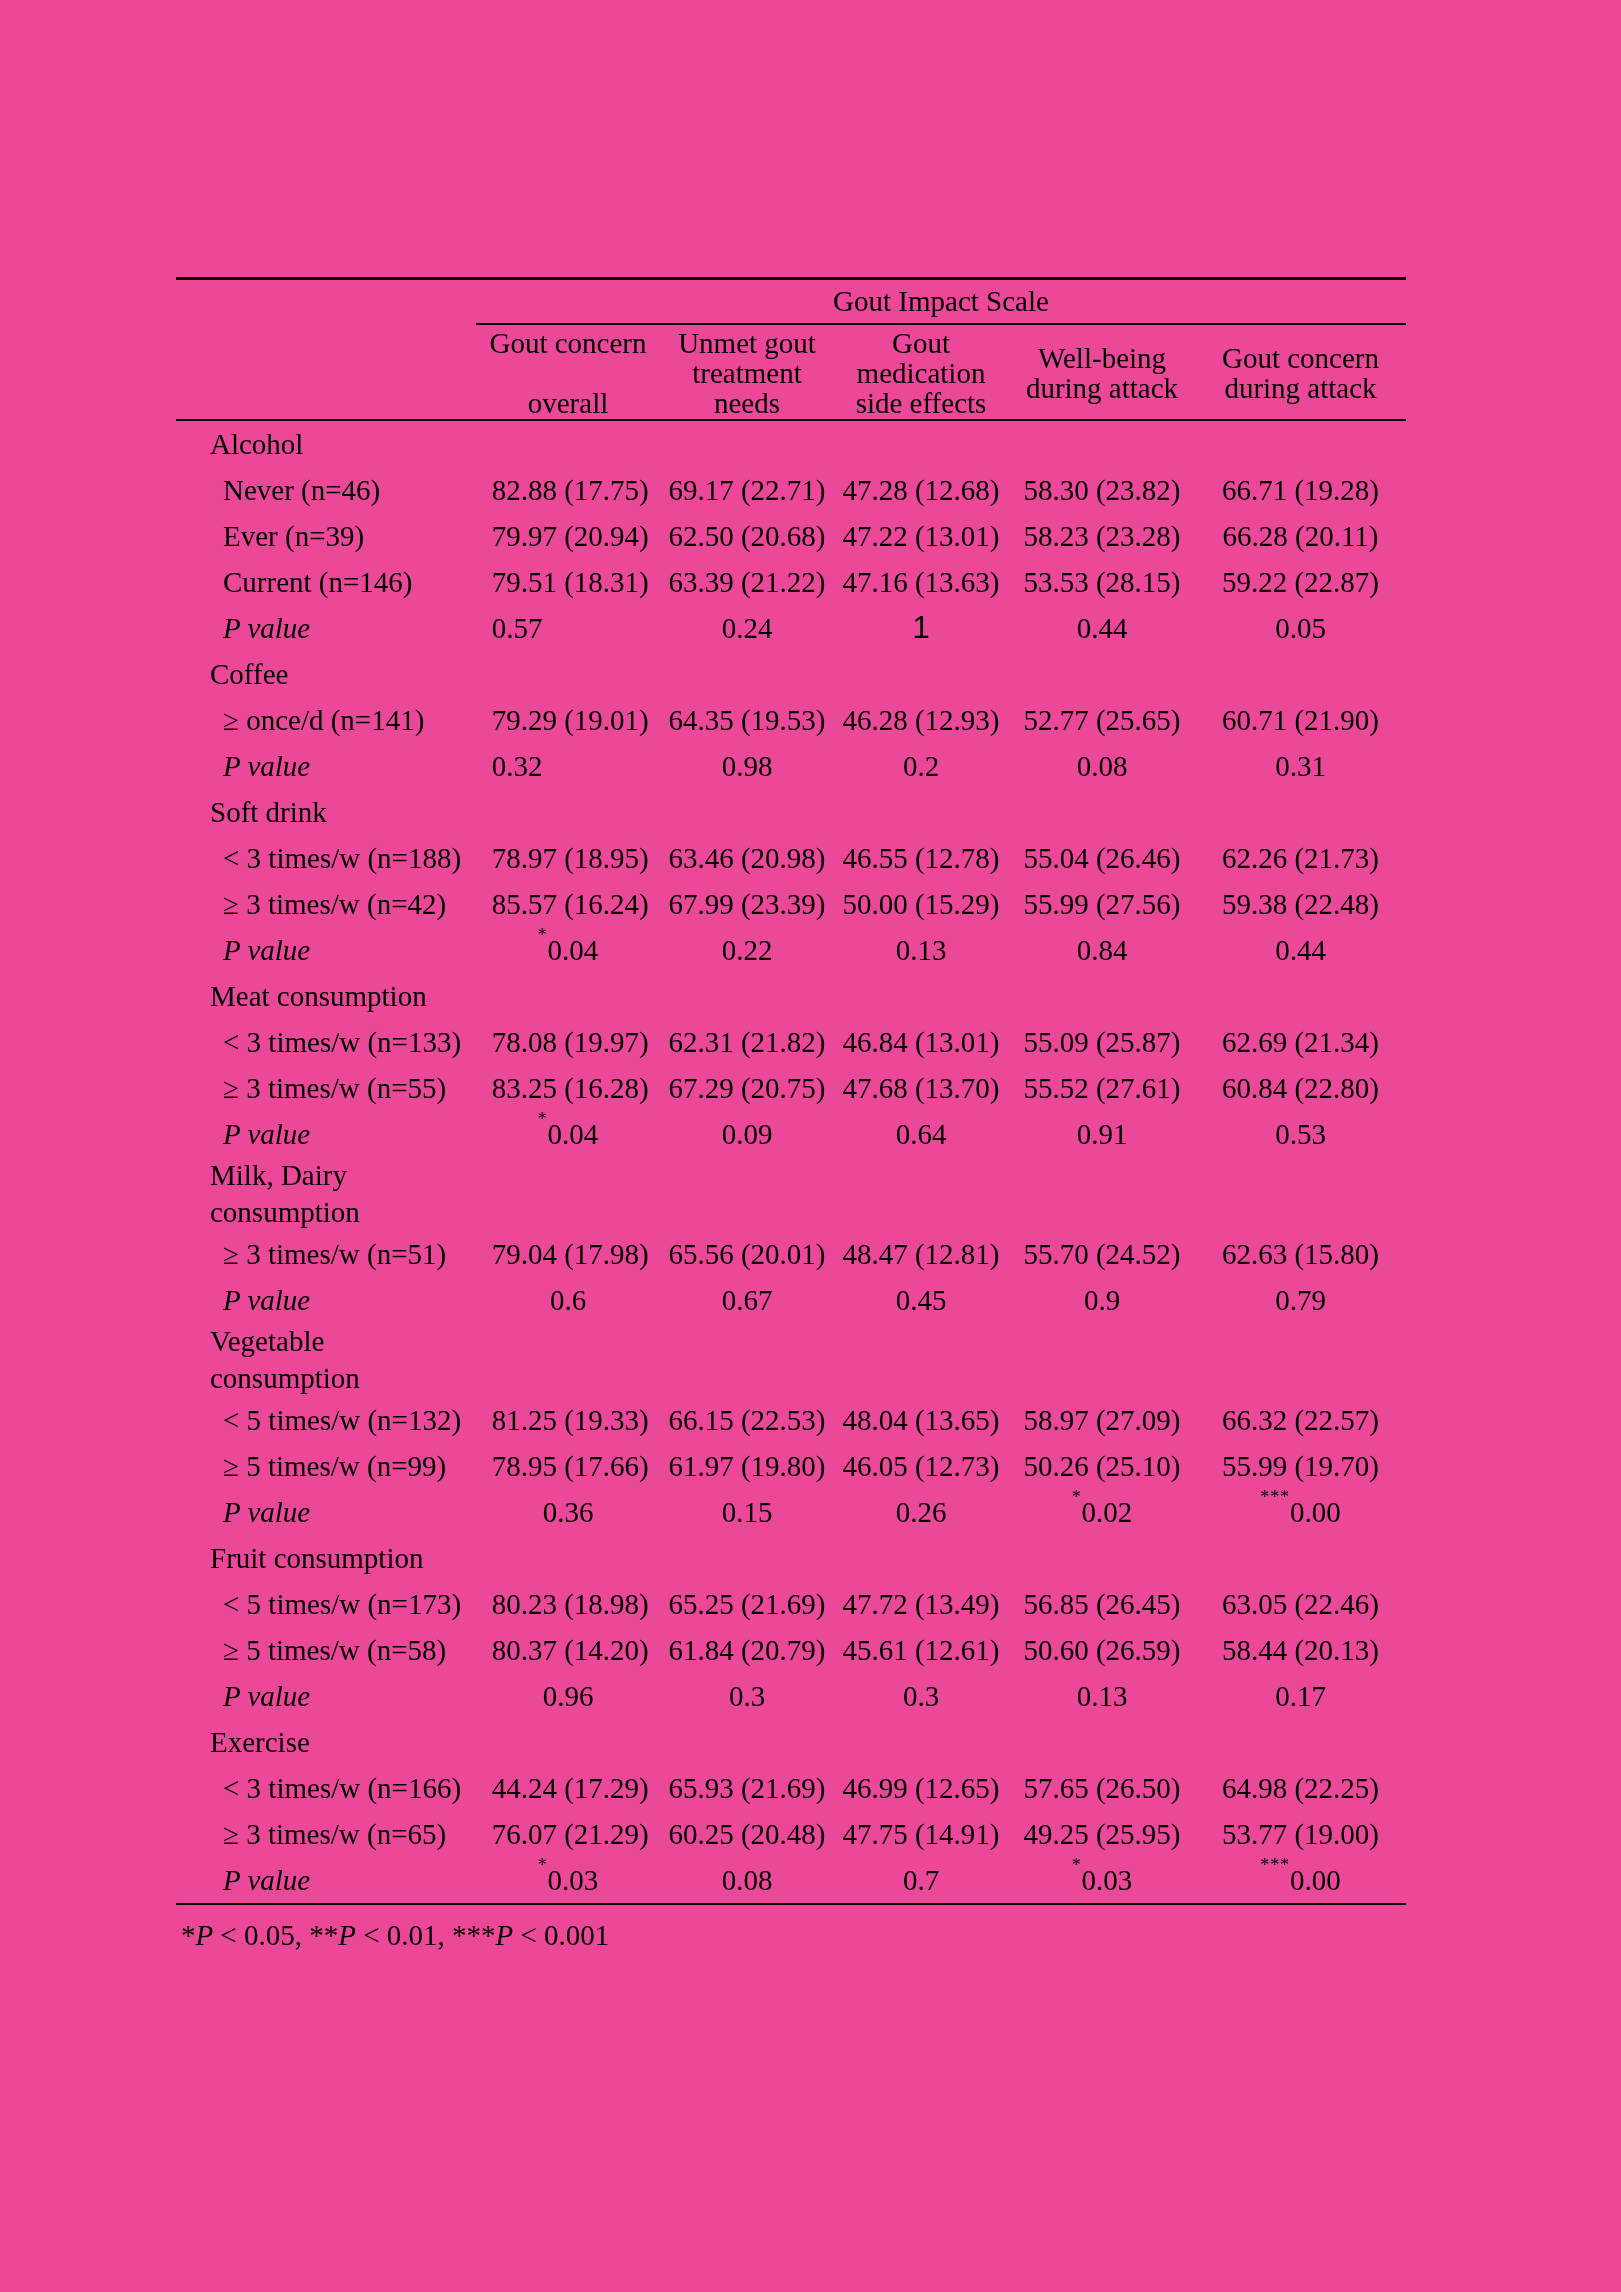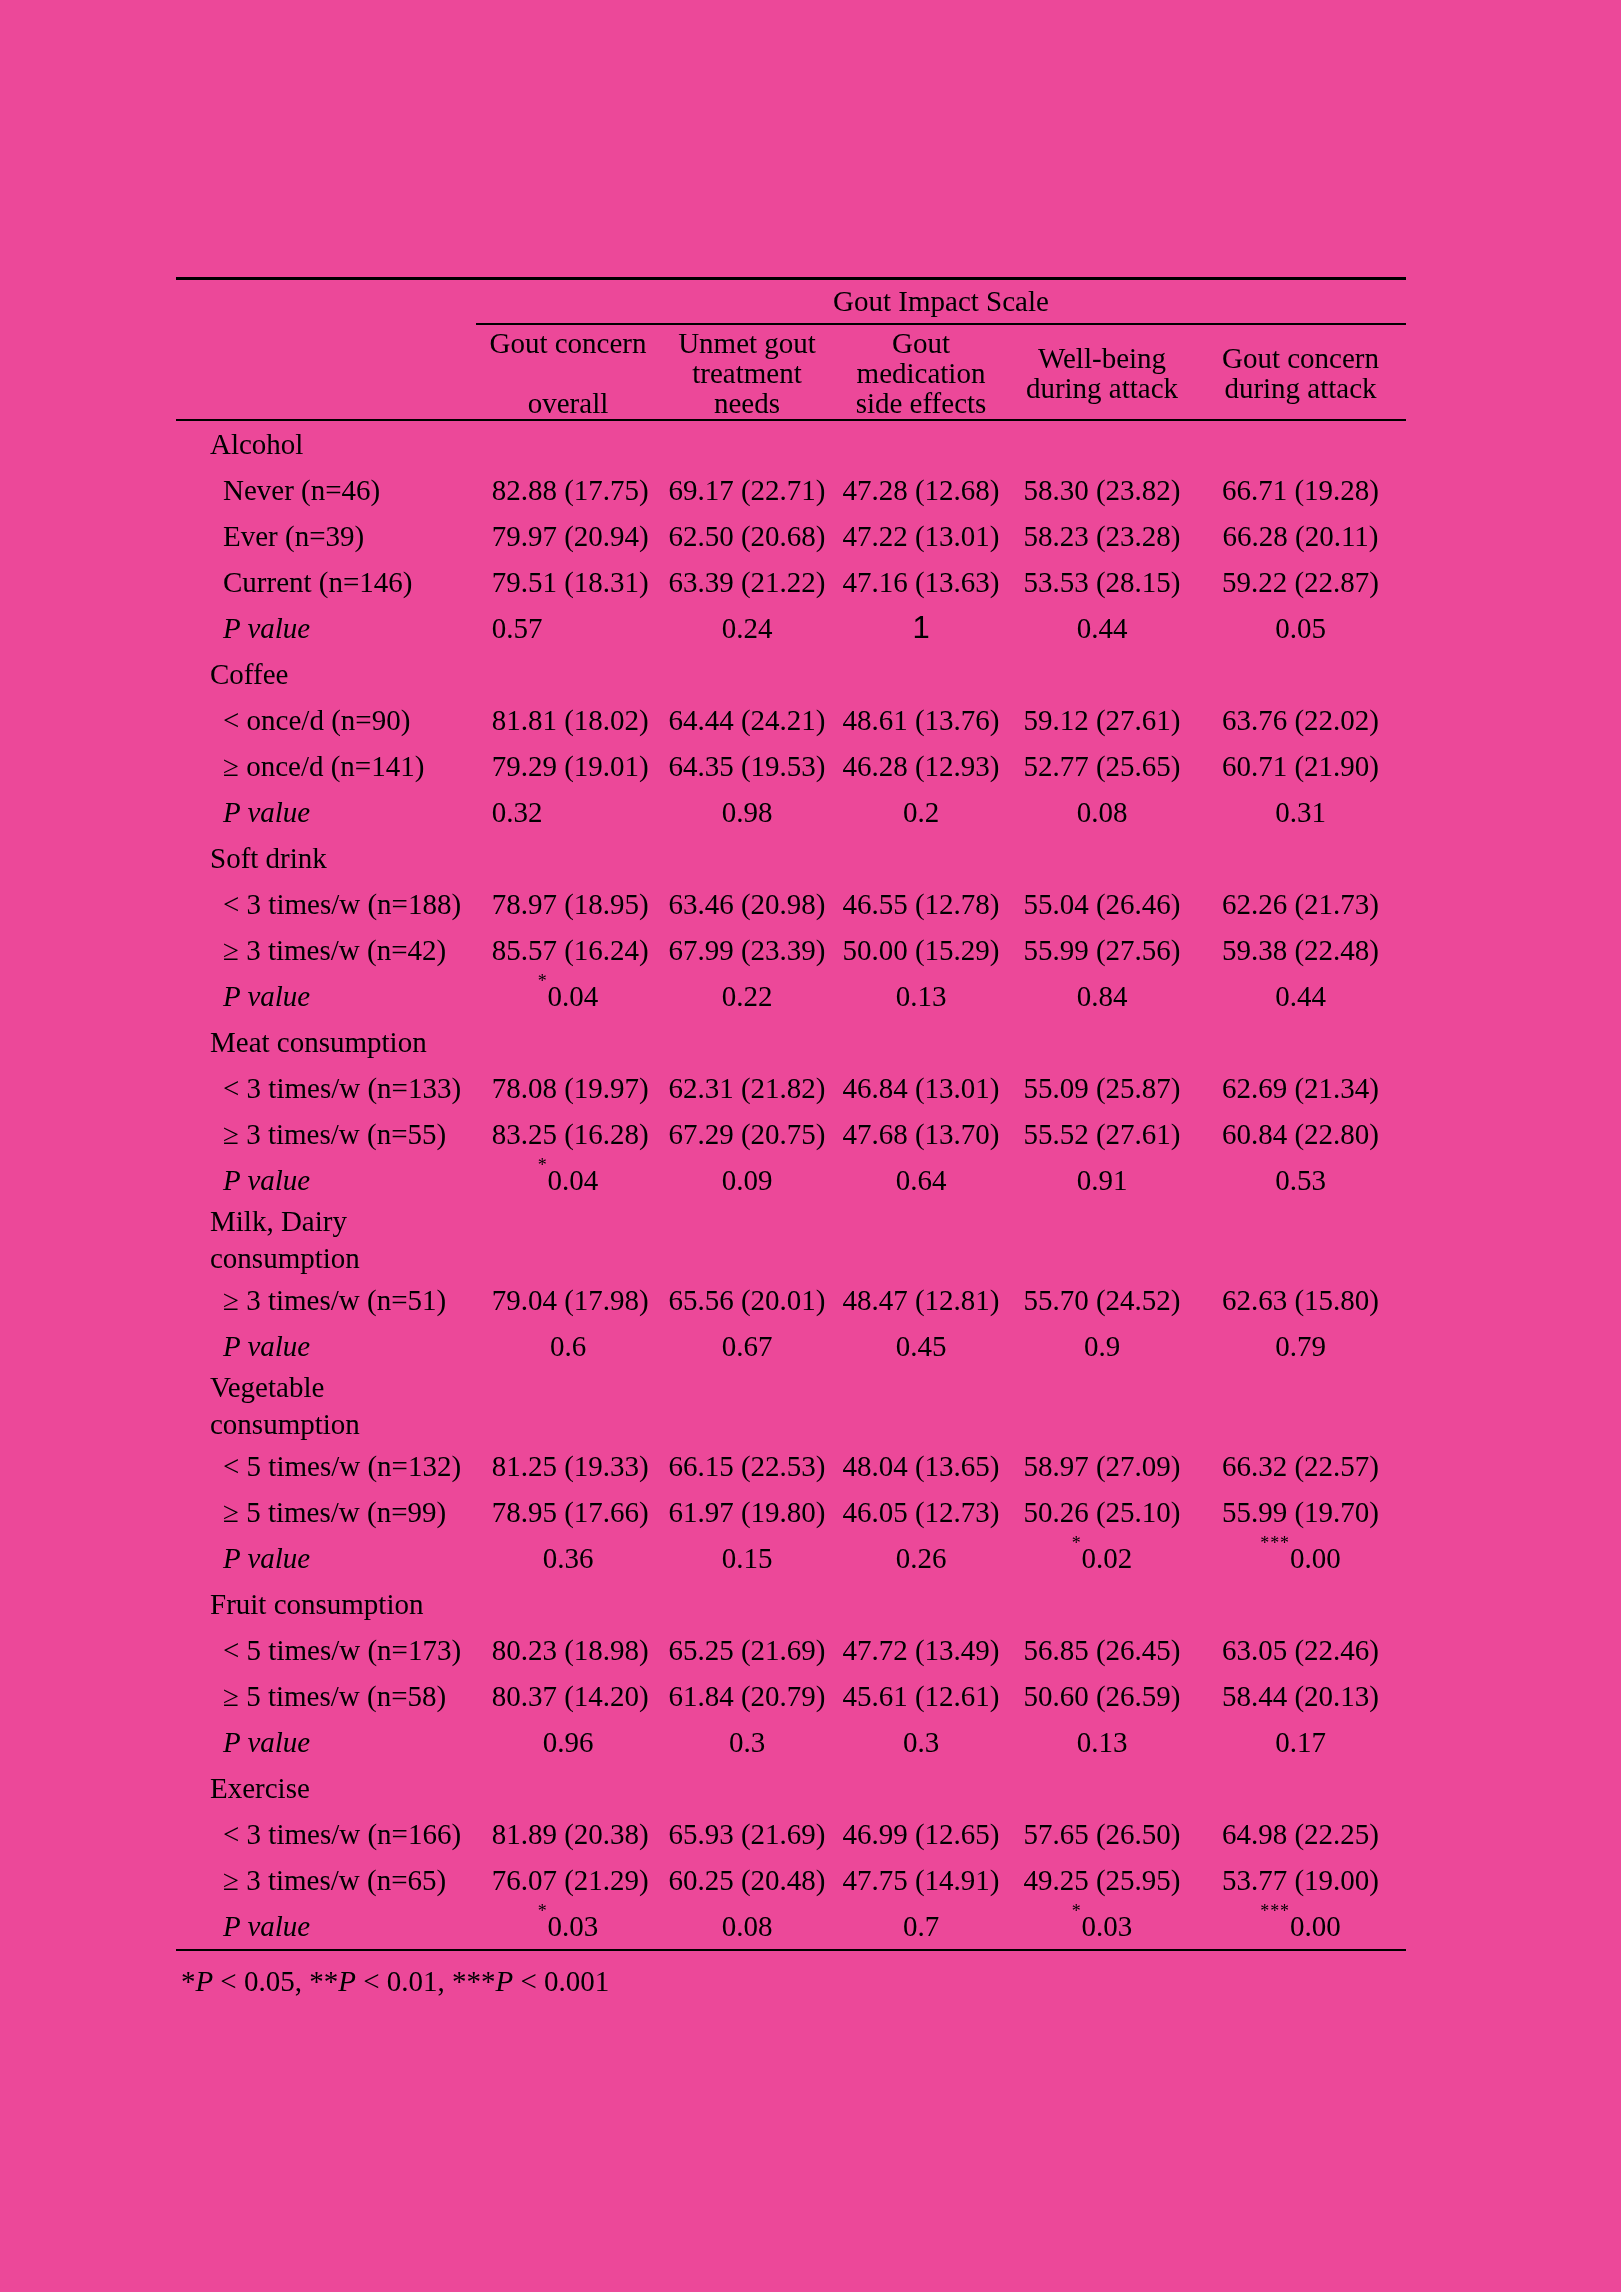--- a/index.html
+++ b/index.html
@@ -135,28 +135,20 @@
           <div class="cell"><span class="sans">1</span></div>
           <div class="cell"><span>0.44</span></div>
           <div class="cell"><span>0.05</span></div>
         </div>
         <div class="section-row">
           <div class="section-label">
             <div>Coffee</div>
           </div>
         </div>
         <div class="grid row">
-          <div class="row-label">&lt; once/d (n=90)</div>
-          <div class="cell col1">81.81 (18.02)</div>
-          <div class="cell">64.44 (24.21)</div>
-          <div class="cell">48.61 (13.76)</div>
-          <div class="cell">59.12 (27.61)</div>
-          <div class="cell">63.76 (22.02)</div>
-        </div>
-        <div class="grid row">
           <div class="row-label">≥ once/d (n=141)</div>
           <div class="cell col1">79.29 (19.01)</div>
           <div class="cell">64.35 (19.53)</div>
           <div class="cell">46.28 (12.93)</div>
           <div class="cell">52.77 (25.65)</div>
           <div class="cell">60.71 (21.90)</div>
         </div>
         <div class="grid row">
           <div class="p-label">P value</div>
           <div class="cell col1"><span>0.32</span></div>
@@ -304,21 +296,21 @@
           <div class="cell"><span>0.13</span></div>
           <div class="cell"><span>0.17</span></div>
         </div>
         <div class="section-row">
           <div class="section-label">
             <div>Exercise</div>
           </div>
         </div>
         <div class="grid row">
           <div class="row-label">&lt; 3 times/w (n=166)</div>
-          <div class="cell col1">81.89 (20.38)</div>
+          <div class="cell col1">44.24 (17.29)</div>
           <div class="cell">65.93 (21.69)</div>
           <div class="cell">46.99 (12.65)</div>
           <div class="cell">57.65 (26.50)</div>
           <div class="cell">64.98 (22.25)</div>
         </div>
         <div class="grid row">
           <div class="row-label">≥ 3 times/w (n=65)</div>
           <div class="cell col1">76.07 (21.29)</div>
           <div class="cell">60.25 (20.48)</div>
           <div class="cell">47.75 (14.91)</div>

